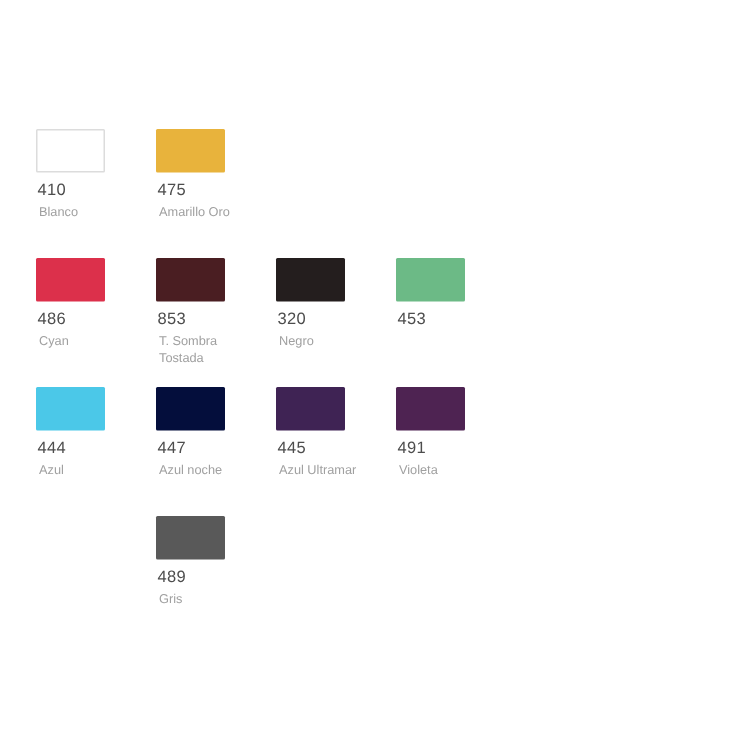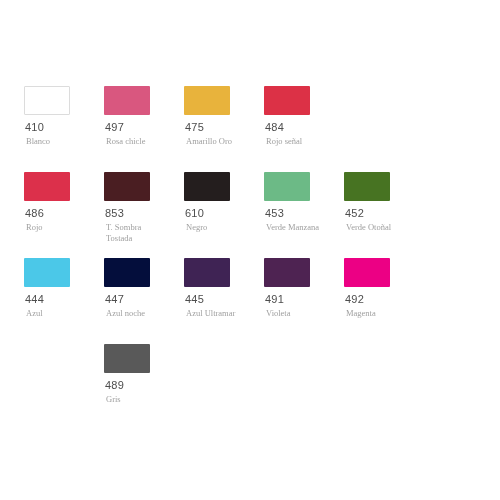--- a/index.html
+++ b/index.html
@@ -67,75 +67,58 @@
     white-space: nowrap;
   }
   .swatch-name {
     font-size: 8.5px;
     color: #a0a0a0;
     line-height: 11px;
     margin-top: 2px;
     margin-left: 2px;
     max-width: 72px;
     word-wrap: break-word;
-    font-family: Liberation Serif, serif;
   }
 </style>
 </head>
 <body>
 
 <div id="chart-root">
   <div class="swatch-grid">
       <div class="swatch-row">
         <div class="swatch-cell">
           <span class="swatch-chip bordered" title="Blanco" style="background: rgb(255, 255, 255);"></span>
           <div class="swatch-code">410</div>
           <div class="swatch-name">Blanco</div>
         </div>
         <div class="swatch-cell">
-          <span class="swatch-chip" title="Rosa chicle" style="background: rgb(217, 87, 127);"></span>
-          <div class="swatch-code">497</div>
-          <div class="swatch-name">Rosa chicle</div>
-        </div>
-        <div class="swatch-cell">
           <span class="swatch-chip" title="Amarillo Oro" style="background: rgb(232, 179, 60);"></span>
           <div class="swatch-code">475</div>
           <div class="swatch-name">Amarillo Oro</div>
-        </div>
-        <div class="swatch-cell">
-          <span class="swatch-chip" title="Rojo señal" style="background: rgb(220, 49, 70);"></span>
-          <div class="swatch-code">484</div>
-          <div class="swatch-name">Rojo señal</div>
         </div>
       </div>
       <div class="swatch-row">
         <div class="swatch-cell">
           <span class="swatch-chip" title="Rojo" style="background: rgb(220, 48, 75);"></span>
           <div class="swatch-code">486</div>
-          <div class="swatch-name">Rojo</div>
+          <div class="swatch-name">Cyan</div>
         </div>
         <div class="swatch-cell">
           <span class="swatch-chip" title="T. Sombra Tostada" style="background: rgb(74, 30, 34);"></span>
           <div class="swatch-code">853</div>
           <div class="swatch-name">T. Sombra Tostada</div>
         </div>
         <div class="swatch-cell">
           <span class="swatch-chip" title="Negro" style="background: rgb(36, 30, 30);"></span>
-          <div class="swatch-code">610</div>
+          <div class="swatch-code">320</div>
           <div class="swatch-name">Negro</div>
         </div>
         <div class="swatch-cell">
           <span class="swatch-chip" title="Verde Manzana" style="background: rgb(108, 186, 134);"></span>
           <div class="swatch-code">453</div>
-          <div class="swatch-name">Verde Manzana</div>
-        </div>
-        <div class="swatch-cell">
-          <span class="swatch-chip" title="Verde Otoñal" style="background: rgb(71, 115, 34);"></span>
-          <div class="swatch-code">452</div>
-          <div class="swatch-name">Verde Otoñal</div>
         </div>
       </div>
       <div class="swatch-row">
         <div class="swatch-cell">
           <span class="swatch-chip" title="Cyan" style="background: rgb(75, 200, 232);"></span>
           <div class="swatch-code">444</div>
           <div class="swatch-name">Azul</div>
         </div>
         <div class="swatch-cell">
           <span class="swatch-chip" title="Azul noche" style="background: rgb(4, 14, 60);"></span>
@@ -144,25 +127,20 @@
         </div>
         <div class="swatch-cell">
           <span class="swatch-chip" title="Azul Ultramar" style="background: rgb(63, 35, 84);"></span>
           <div class="swatch-code">445</div>
           <div class="swatch-name">Azul Ultramar</div>
         </div>
         <div class="swatch-cell">
           <span class="swatch-chip" title="Violeta" style="background: rgb(78, 35, 82);"></span>
           <div class="swatch-code">491</div>
           <div class="swatch-name">Violeta</div>
-        </div>
-        <div class="swatch-cell">
-          <span class="swatch-chip" title="Magenta" style="background: rgb(236, 0, 132);"></span>
-          <div class="swatch-code">492</div>
-          <div class="swatch-name">Magenta</div>
         </div>
         <div class="swatch-cell empty">
           <span class="swatch-chip" title=""></span>
           <div class="swatch-code"></div>
           <div class="swatch-name"></div>
         </div>
       </div>
       <div class="swatch-row">
         <div class="swatch-cell empty">
           <span class="swatch-chip" title=""></span>

